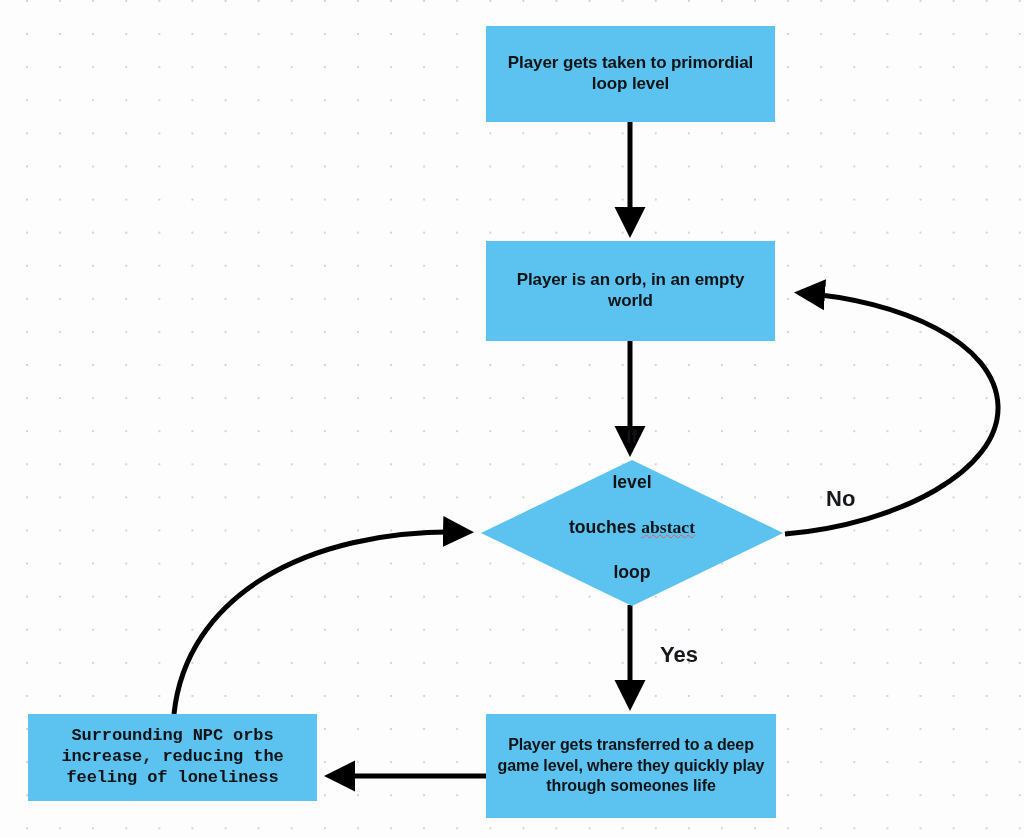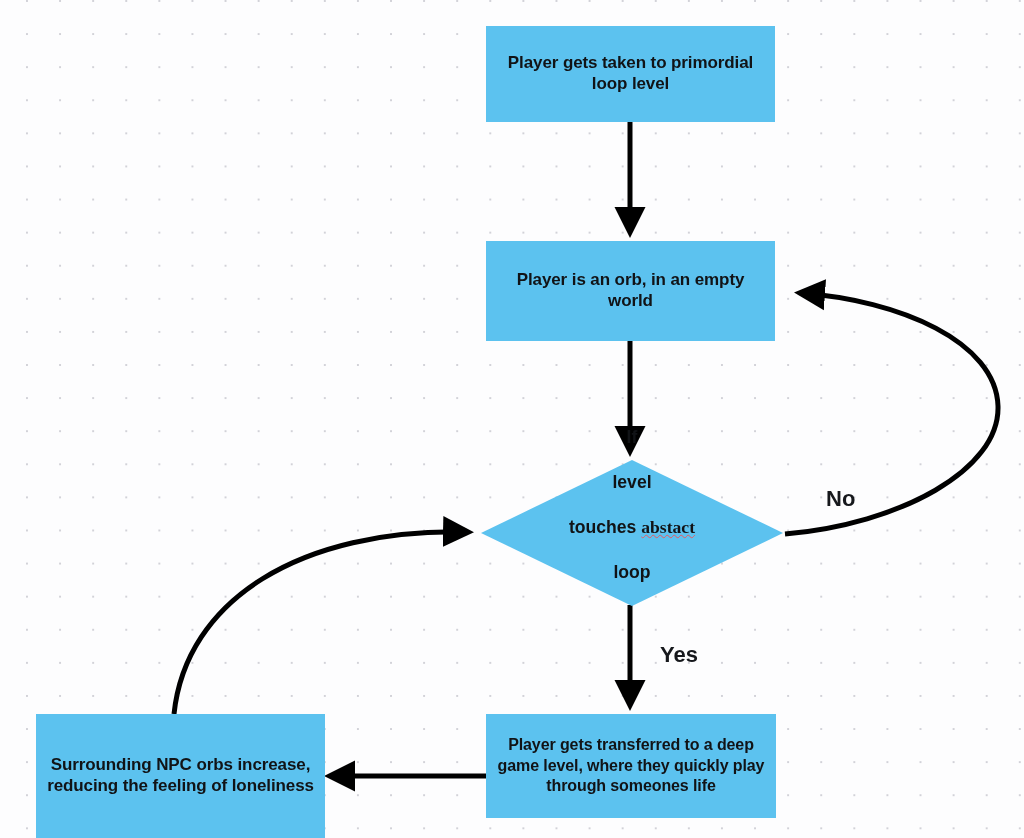--- a/index.html
+++ b/index.html
@@ -137,21 +137,21 @@
         <div><span>touches </span><span class="misspell">abstact</span></div>
         <div>loop</div>
       </div>
     </div>
   </div>
 
   <div class="node rect size-sm" style="left:486px; top:714px; width:290px; height:104px;">
     <div class="label">Player gets transferred to a deep game level, where they quickly play through someones life</div>
   </div>
 
-  <div class="node rect size-lg" style="left:36px; top:714px; width:289px; height:124px;">
+  <div class="node rect size-lg" style="left:28px; top:714px; width:289px; height:87px;font-family:Liberation Mono, monospace;">
     <div class="label">Surrounding NPC orbs increase, reducing the feeling of loneliness</div>
   </div>
 
   <div class="edge-label" style="left:826px; top:486px;">No</div>
 
   <div class="edge-label" style="left:641px; top:642px;margin-left:19px;">Yes</div>
 
 </div>
 
 </body></html>

